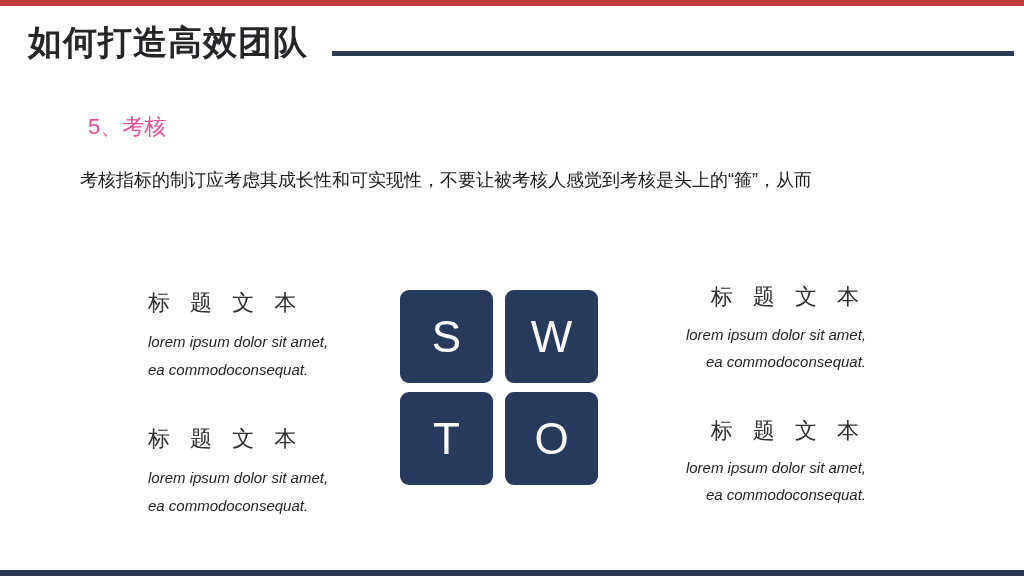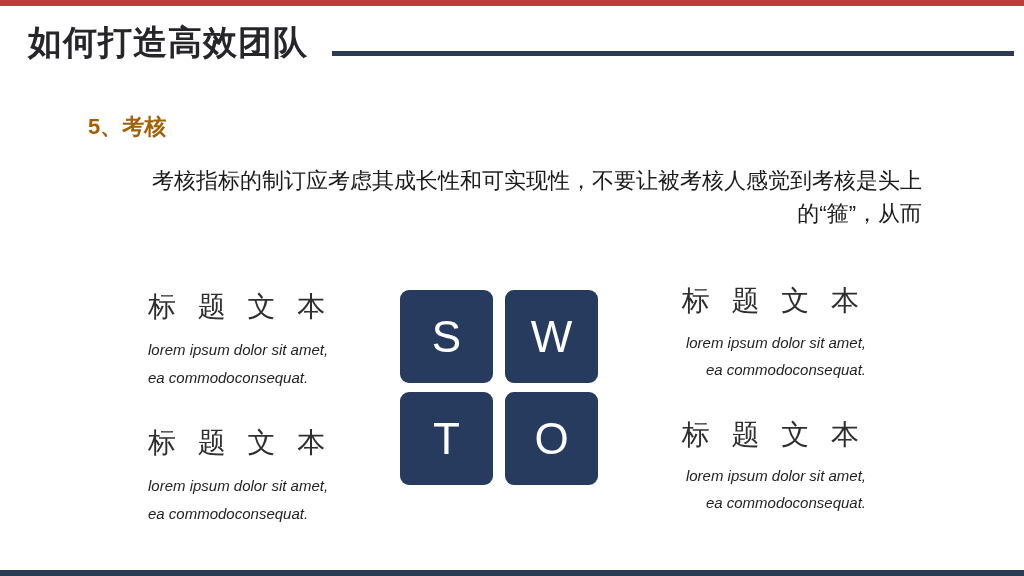--- a/index.html
+++ b/index.html
@@ -15,26 +15,26 @@
   .bottom-bar{left:0;top:570px;width:1024px;height:6px;background:#2B3A54;}
 
   
   .slide-title{
     left:28px;top:20px;font-size:34px;font-weight:bold;
     color:#26262A;letter-spacing:1px;white-space:nowrap;text-align:right;
   }
   .title-rule{left:332px;top:51px;width:682px;height:5px;background:#2C3A52;}
 
   
-  .section-heading{left:88px;top:112px;font-size:22px;font-weight:bold;color:#a16207;}
-  .body-text{left:92px;top:164px;width:830px;font-size:22px;color:#1B1B1B;line-height:33px;text-align:right;}
+  .section-heading{left:88px;top:112px;font-size:22px;font-weight:normal;color:#ec4899;}
+  .body-text{left:80px;top:164px;width:830px;font-size:18px;color:#1B1B1B;line-height:33px;}
 
   
   .block{width:260px;}
-  .block-title{font-size:28px;color:#2E2E2E;letter-spacing:7px;white-space:nowrap;}
+  .block-title{font-size:22px;color:#2E2E2E;letter-spacing:7px;white-space:nowrap;}
   .block-line{font-size:15px;color:#1F1F1F;white-space:nowrap;font-style:italic;}
   .left-col{text-align:left;}
   .right-col{text-align:right;}
 
   
   .tile{
     width:93px;height:93px;background:#263B5E;border-radius:9px;
     display:flex;align-items:center;justify-content:center;
     color:#FFFFFF;font-size:44px;font-weight:300;
   }

